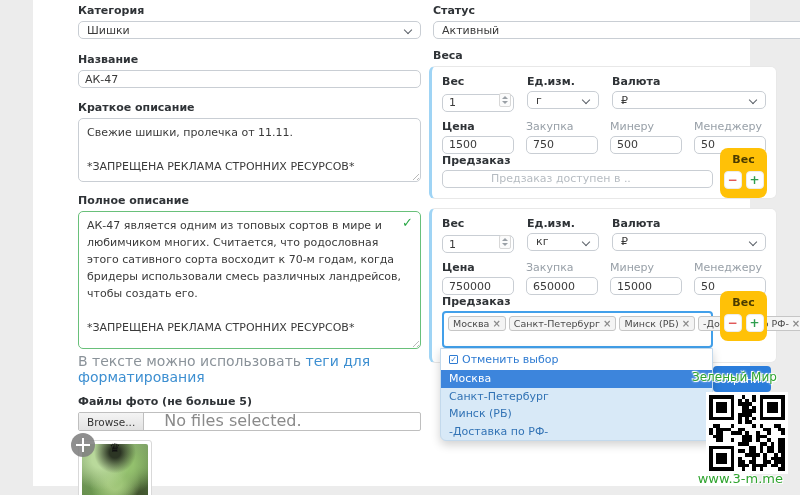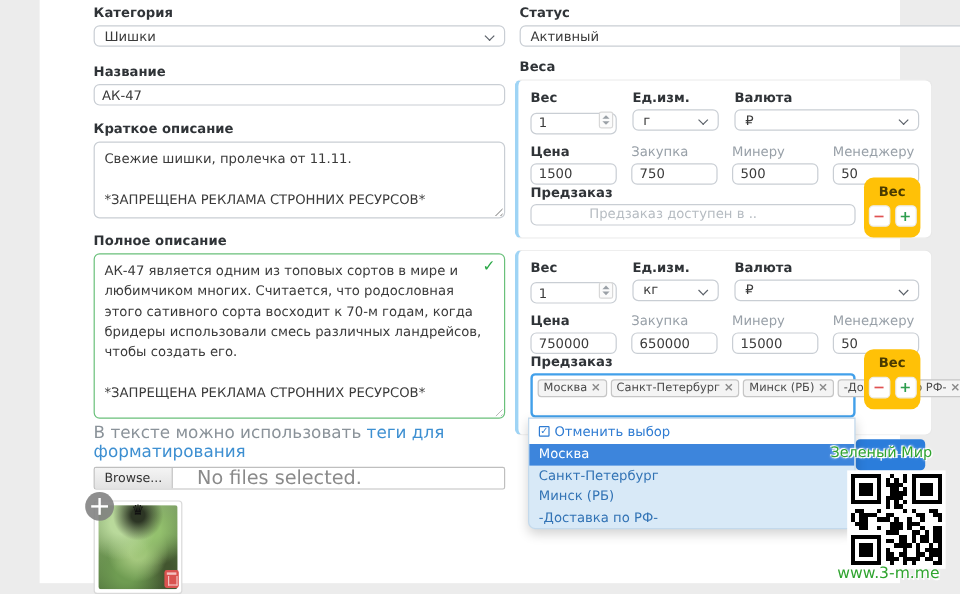--- a/index.html
+++ b/index.html
@@ -157,20 +157,21 @@
         <textarea class="ta ta-full" style="">АК-47 является одним из топовых сортов в мире и любимчиком многих. Считается, что родословная этого сативного сорта восходит к 70-м годам, когда бридеры использовали смесь различных ландрейсов, чтобы создать его.
 
 *ЗАПРЕЩЕНА РЕКЛАМА СТРОННИХ РЕСУРСОВ*</textarea>
         <span class="ok-check"></span>
         <span class="rs"></span>
       </div>
       <div class="help">
         <span>В тексте можно использовать </span><a href="#">теги для форматирования</a>
       </div>
 
+      <span class="lbl m-files-lbl">Файлы фото (не больше 5)</span>
       <div class="file">
         <span class="browse">Browse...</span>
         <span class="nofiles">No files selected.</span>
       </div>
 
       <div class="thumb">
         <div class="photo"></div>
         <span class="move-handle"></span>
         <span class="crown"></span>
         <span class="trash"></span>

